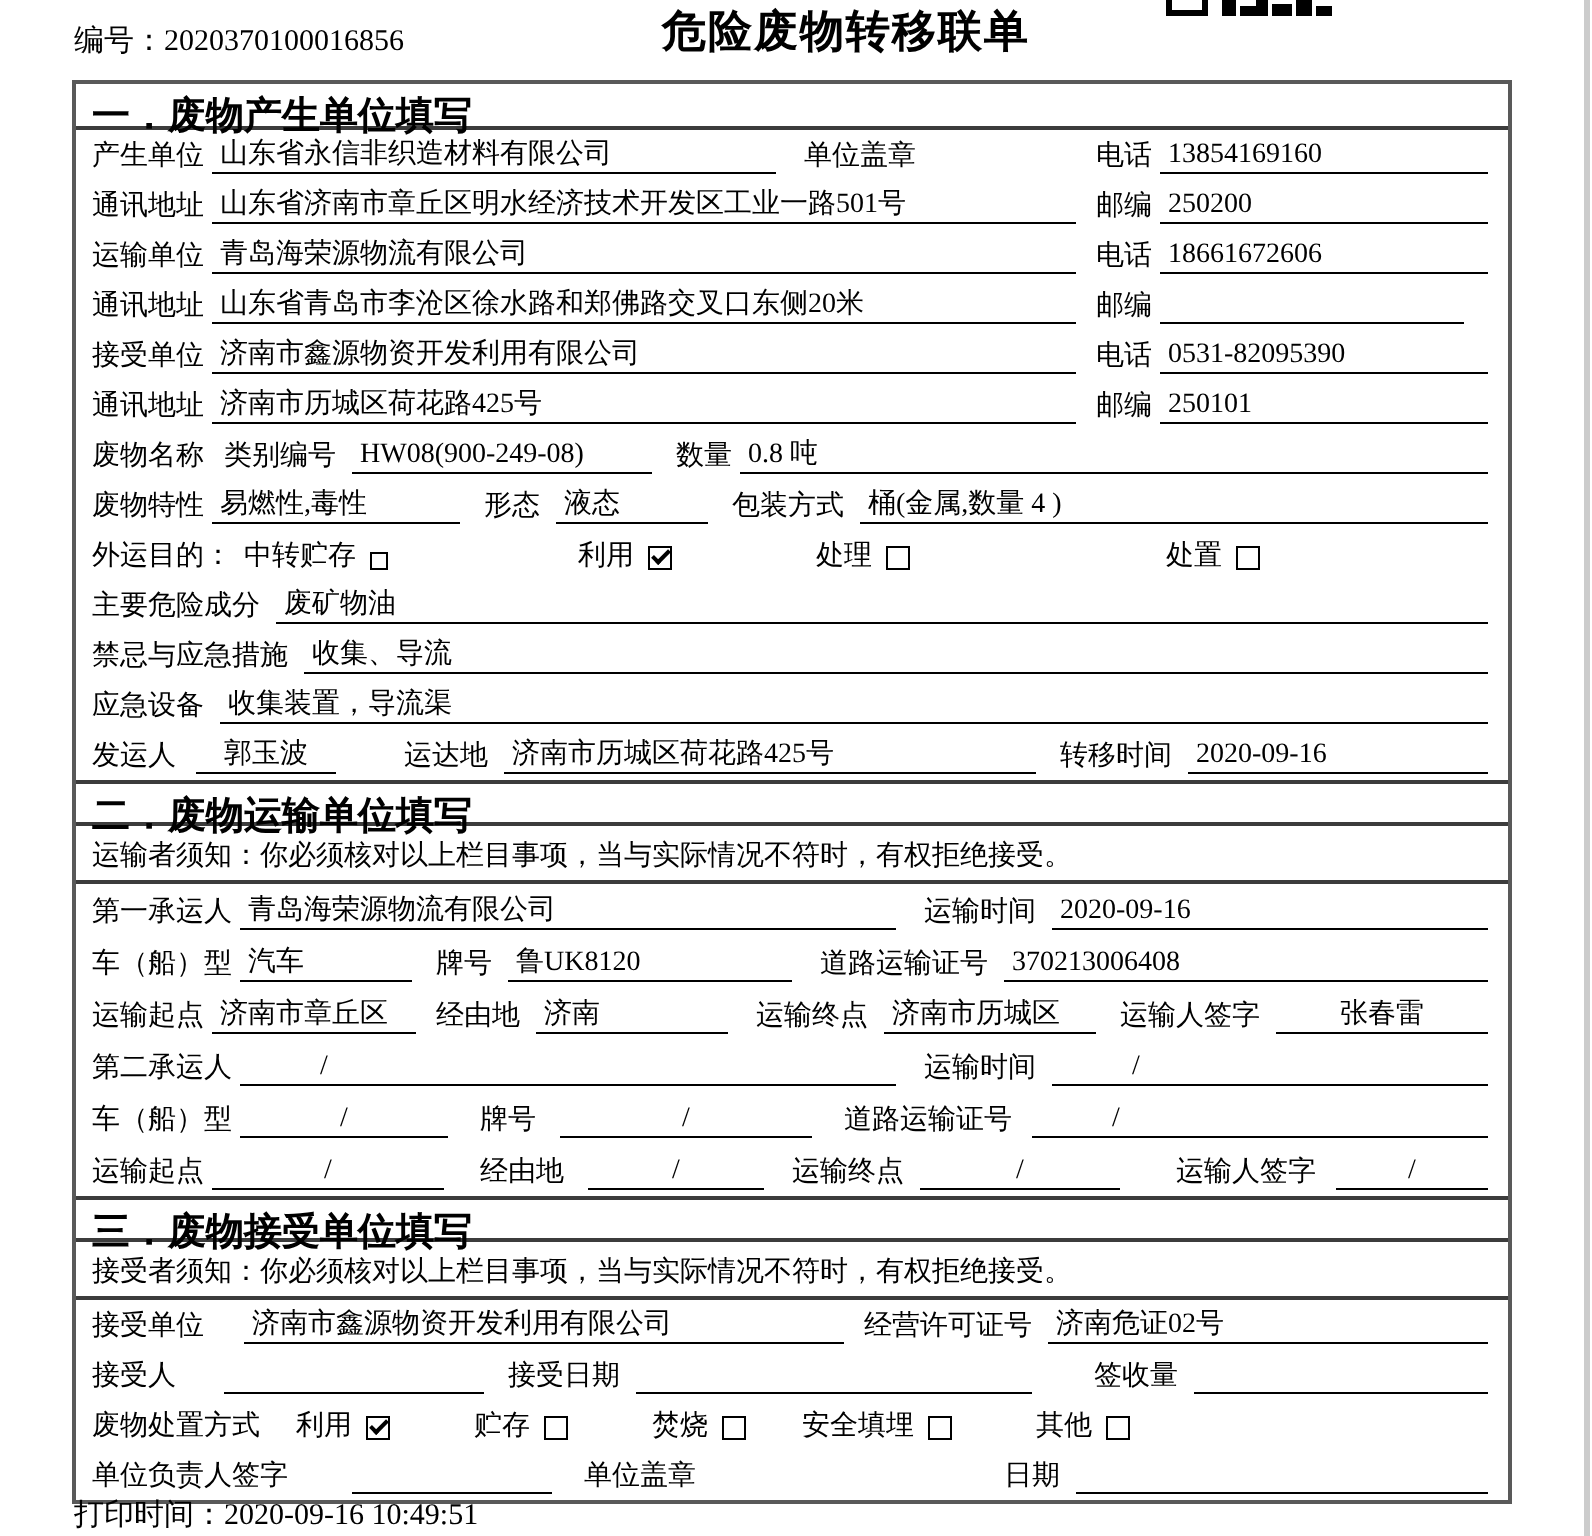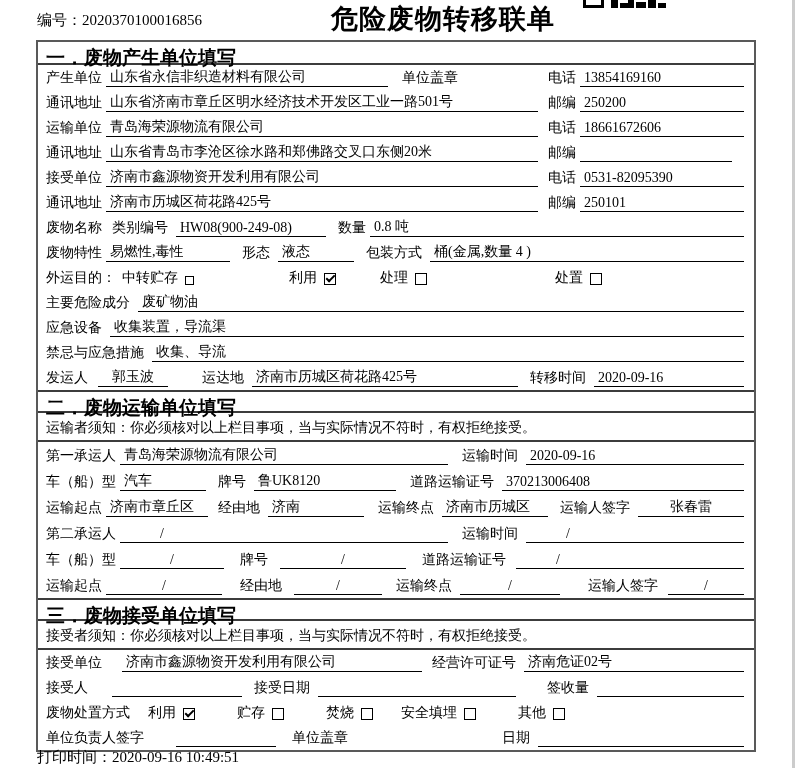--- a/index.html
+++ b/index.html
@@ -14,21 +14,21 @@
   .edge-right {
     position: absolute; right: 1px; top: 0; width: 3px; height: 768px;
     background: #cccccc;
   }
 
   
   .hdr { position: relative; height: 38px; text-align: center; }
   .serial { position: absolute; left: 37px; top: 11px; font-size: 15px; white-space: nowrap; }
   .doc-title {
     position: absolute; left: 331px; top: 1px;
-    font-size: 27px; font-weight: bold; letter-spacing: 1px; white-space: nowrap;
+    font-size: 22px; font-weight: bold; letter-spacing: 1px; white-space: nowrap;
   }
   .qr { position: absolute; left: 583px; top: 0; width: 84px; height: 10px; }
   .qr .b { position: absolute; background: #000; }
   .qr .sq { position: absolute; background: #fff; border: 3px solid #000; left: 0; top: -8px; width: 21px; height: 16px; }
 
   
   .frame {
     position: absolute; left: 36px; top: 40px; width: 720px;
     border: 2px solid #595959;
     background: #fff;
@@ -169,43 +169,43 @@
       <div class="row">
         <span class="lbl">外运目的：</span>
         <span class="cbg" style="margin-left:6px">
           <span class="lbl">中转贮存</span>
           <span class="cb sm"></span>
         </span>
         <span class="cbg" style="margin-left:95px">
           <span class="lbl">利用</span>
           <span class="cb checked"></span>
         </span>
-        <span class="cbg" style="margin-left:44px">
+        <span class="cbg" style="margin-left:72px">
           <span class="lbl">处理</span>
           <span class="cb"></span>
         </span>
         <span class="cbg" style="margin-left:128px">
           <span class="lbl">处置</span>
           <span class="cb"></span>
         </span>
       </div>
 
       <div class="row">
         <span class="lbl">主要危险成分</span>
         <span class="val vgrow" style="margin-left:8px">废矿物油</span>
       </div>
 
       <div class="row">
+        <span class="lbl">禁忌与应急措施</span>
+        <span class="val vgrow" style="margin-left:8px">收集、导流</span>
+      </div>
+
+      <div class="row">
         <span class="lbl">应急设备</span>
         <span class="val vgrow" style="margin-left:8px">收集装置，导流渠</span>
-      </div>
-
-      <div class="row">
-        <span class="lbl">禁忌与应急措施</span>
-        <span class="val vgrow" style="margin-left:8px">收集、导流</span>
       </div>
 
       <div class="row">
         <span class="lbl">发运人</span>
         <span class="val ctr" style="width:70px;margin-left:10px">郭玉波</span>
         <span class="lbl" style="margin-left:34px">运达地</span>
         <span class="val" style="width:266px;margin-left:8px">济南市历城区荷花路425号</span>
         <span class="lbl" style="margin-left:12px">转移时间</span>
         <span class="val vgrow" style="margin-left:8px">2020-09-16</span>
       </div>

